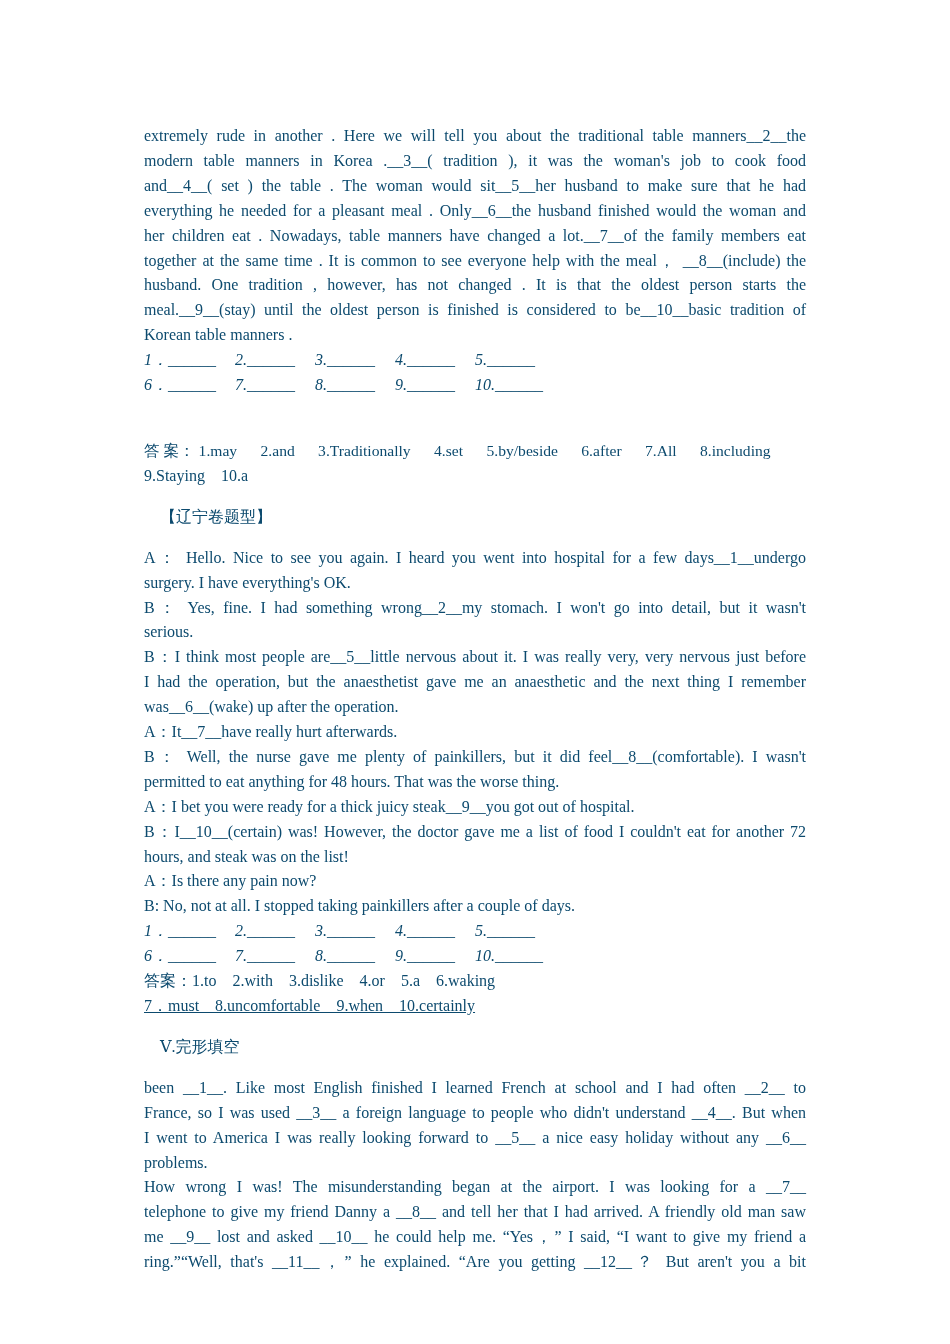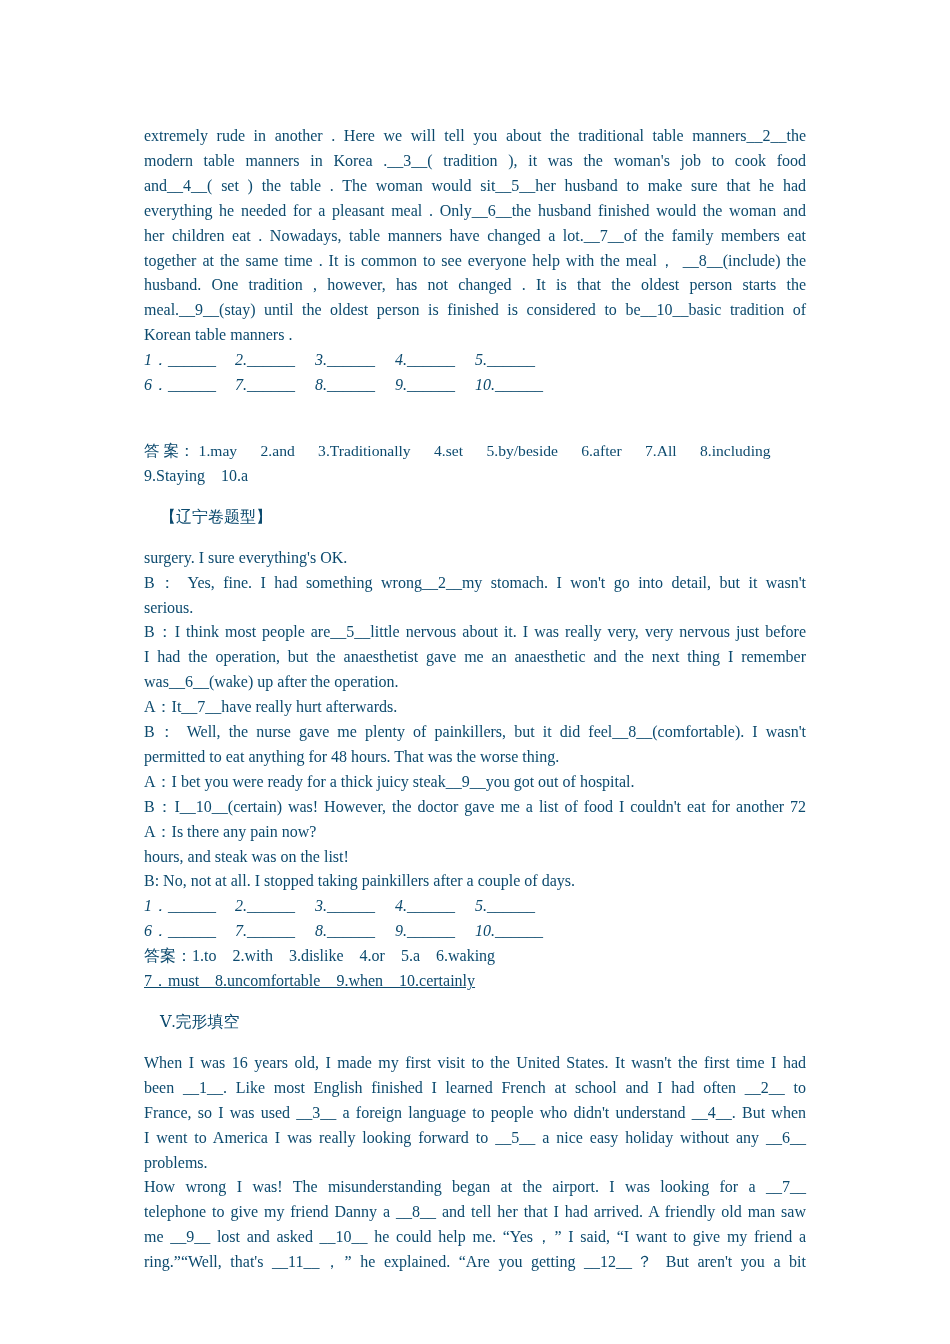--- a/index.html
+++ b/index.html
@@ -45,33 +45,34 @@
     <span style="width:80px">7.______</span>
     <span style="width:80px">8.______</span>
     <span style="width:80px">9.______</span>
     <span>10.______</span>
   </div>
   <p class="ans" style="white-space:pre; font-size:15.6px;margin-top:41px;">答 案： 1.may      2.and      3.Traditionally      4.set      5.by/beside      6.after      7.All      8.including</p>
   <p class="ans" style="white-space:pre;">9.Staying    10.a</p>
 
   <p class="heading">【辽宁卷题型】</p>
   <div>
-    <p class="p">surgery. I sure everything's OK.</p>
+    <p class="p just-last">A： Hello. Nice to see you again. I heard you went into hospital for a few days__1__undergo</p>
+    <p class="p">surgery. I have everything's OK.</p>
     <p class="p just-last">B： Yes, fine. I had something wrong__2__my stomach. I won't go into detail, but it wasn't</p>
     <p class="p">serious.</p>
     <p class="p just-last">B：I think most people are__5__little nervous about it. I was really very, very nervous just before</p>
     <p class="p just-last">I had the operation, but the anaesthetist gave me an anaesthetic and the next thing I remember</p>
     <p class="p">was__6__(wake) up after the operation.</p>
     <p class="p">A：It__7__have really hurt afterwards.</p>
     <p class="p just-last">B： Well, the nurse gave me plenty of painkillers, but it did feel__8__(comfortable). I wasn't</p>
     <p class="p">permitted to eat anything for 48 hours. That was the worse thing.</p>
     <p class="p">A：I bet you were ready for a thick juicy steak__9__you got out of hospital.</p>
     <p class="p just-last">B：I__10__(certain) was! However, the doctor gave me a list of food I couldn't eat for another 72</p>
+    <p class="p">hours, and steak was on the list!</p>
     <p class="p">A：Is there any pain now?</p>
-    <p class="p">hours, and steak was on the list!</p>
     <p class="p">B: No, not at all. I stopped taking painkillers after a couple of days.</p>
   </div>
 
   <div class="blank-row">
     <span style="width:91px">1．______</span>
     <span style="width:80px">2.______</span>
     <span style="width:80px">3.______</span>
     <span style="width:80px">4.______</span>
     <span>5.______</span>
   </div>
@@ -80,21 +81,20 @@
     <span style="width:80px">7.______</span>
     <span style="width:80px">8.______</span>
     <span style="width:80px">9.______</span>
     <span>10.______</span>
   </div>
   <p class="ans" style="white-space:pre;">答案：1.to    2.with    3.dislike    4.or    5.a    6.waking</p>
   <p class="ans" style="white-space:pre;text-decoration:underline;">7．must    8.uncomfortable    9.when    10.certainly</p>
 
   <p class="heading">Ⅴ.完形填空</p>
   <div>
-    <p class="p just-last">When I was 16 years old, I made my first visit to the United States. It wasn't the first time I had</p>
     <p class="p just-last">been __1__. Like most English finished I learned French at school and I had often __2__ to</p>
     <p class="p just-last">France, so I was used __3__ a foreign language to people who didn't understand __4__. But when</p>
     <p class="p just-last">I went to America I was really looking forward to __5__ a nice easy holiday without any __6__</p>
     <p class="p">problems.</p>
   </div>
   <div>
     <p class="p just-last">How wrong I was! The misunderstanding began at the airport. I was looking for a __7__</p>
     <p class="p just-last">telephone to give my friend Danny a __8__ and tell her that I had arrived. A friendly old man saw</p>
     <p class="p just-last">me __9__ lost and asked __10__ he could help me. “Yes，” I said, “I want to give my friend a</p>
     <p class="p just-last">ring.”“Well, that's __11__，” he explained. “Are you getting __12__？ But aren't you a bit</p>

